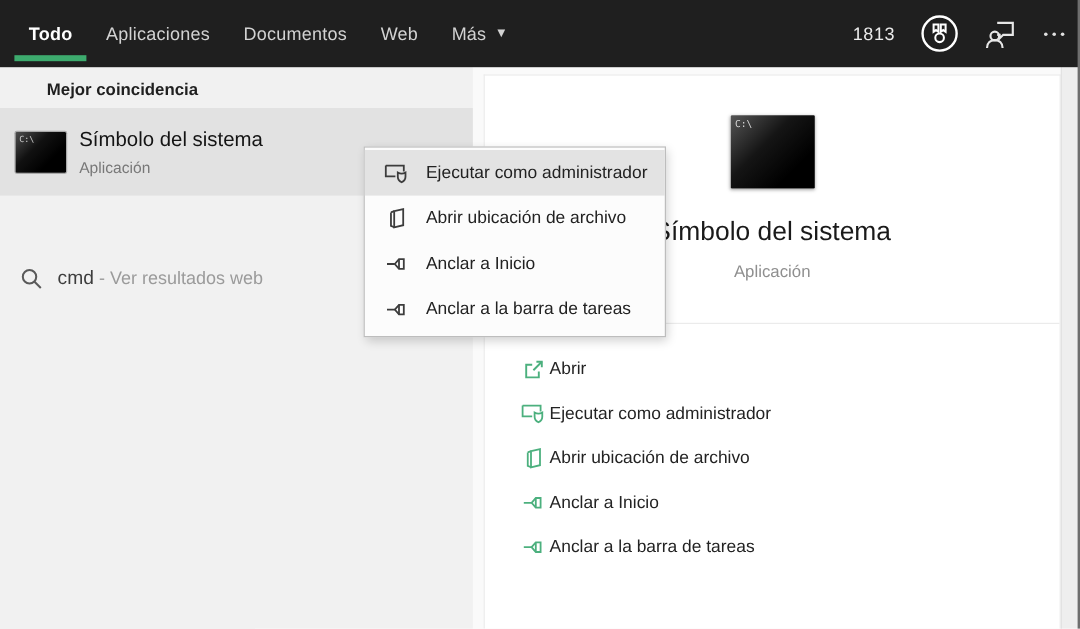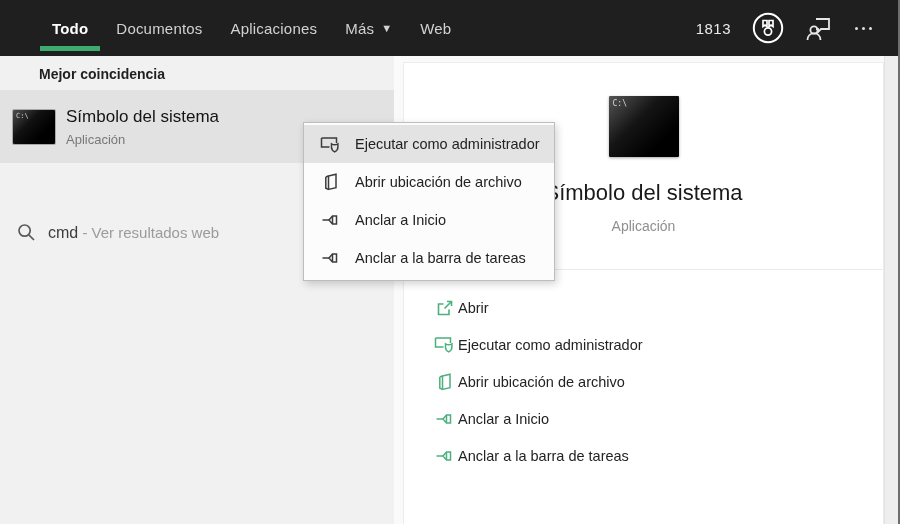--- a/index.html
+++ b/index.html
@@ -3,29 +3,29 @@
 <meta charset="utf-8">
 <style>
   * { box-sizing: border-box; margin: 0; padding: 0; }
   html,body { width:900px; height:524px; overflow:hidden;
     font-family:"Liberation Sans", sans-serif; background:#fafafa; }
   #stage { position:relative; width:900px; height:524px; background:#fafafa; }
 
   
   .topbar { position:absolute; left:0; top:0; width:900px; height:56px;
     background:#1f1f1f; display:flex; align-items:center; z-index:30; }
-  .tabs { display:flex; align-items:stretch; height:100%; padding-left:12px; gap:4px;margin-left:28px; }
+  .tabs { display:flex; align-items:stretch; height:100%; padding-left:12px; gap:4px; }
   .tab { position:relative; display:flex; align-items:center; padding:0 12px;
     font-size:15px; color:#d2d2d2; cursor:pointer; letter-spacing:.2px; }
   .tab.active { color:#ffffff; font-weight:bold; }
   .tab.active::after { content:""; position:absolute; left:0; right:0; bottom:5px;
     height:5px; background:#3dab6e; }
   .tab .chev { font-size:11px; margin-left:7px; color:#d2d2d2; }
   .topbar-right { margin-left:auto; display:flex; align-items:center;
-    gap:20px; padding-right:26px; }
+    gap:20px; padding-right:11px; }
   .points { color:#eaeaea; font-size:15px; letter-spacing:.5px; }
   .iconbtn { display:flex; align-items:center; justify-content:center; cursor:pointer; }
   .dots { display:flex; gap:4px; padding:6px 2px; }
   .dots i { width:3px; height:3px; border-radius:50%; background:#e0e0e0; }
 
   
   .leftpanel { position:absolute; left:0; top:56px; width:394px; height:468px;
     background:#f1f1f1; z-index:10; }
   .sec-header { position:absolute; left:14px; font-size:14px; font-weight:bold;
     color:#1f1f1f;padding-left:25px; }
@@ -87,27 +87,27 @@
   svg { display:block; }
 </style>
 </head>
 <body>
 
 <div id="stage">
 
   <div class="topbar">
     <div class="tabs">
       <div class="tab active">Todo</div>
+      <div class="tab">Aplicaciones</div>
       <div class="tab">Documentos</div>
-      <div class="tab">Aplicaciones</div>
+      <div class="tab">Web</div>
       <div class="tab">
         <span>Más</span>
         <span class="chev">▼</span>
       </div>
-      <div class="tab">Web</div>
     </div>
     <div class="topbar-right">
       <span class="points">1813</span>
       <span class="iconbtn">
         <svg width="34" height="34" viewBox="0 0 34 34" fill="none" stroke="#ffffff" stroke-width="2">
           <circle cx="17" cy="17" r="14.2"></circle>
           <g stroke-width="1.7">
             <path d="M12 9.5 h4 v6 l-2 -1.4 l-2 1.4 z"></path>
             <path d="M18 9.5 h4 v6 l-2 -1.4 l-2 1.4 z"></path>
             <circle cx="17" cy="20.5" r="3.6"></circle>

